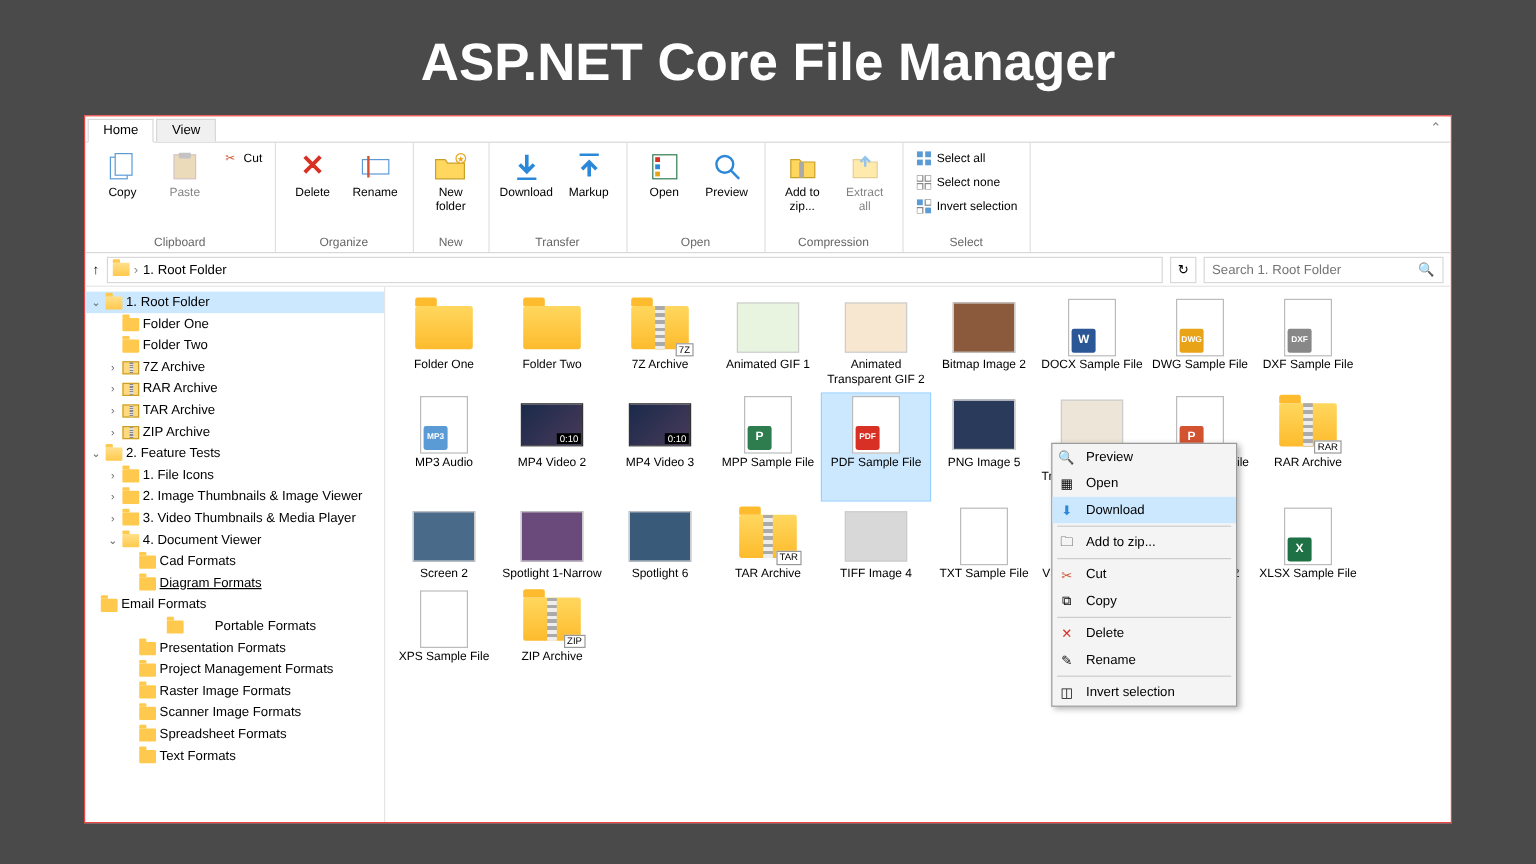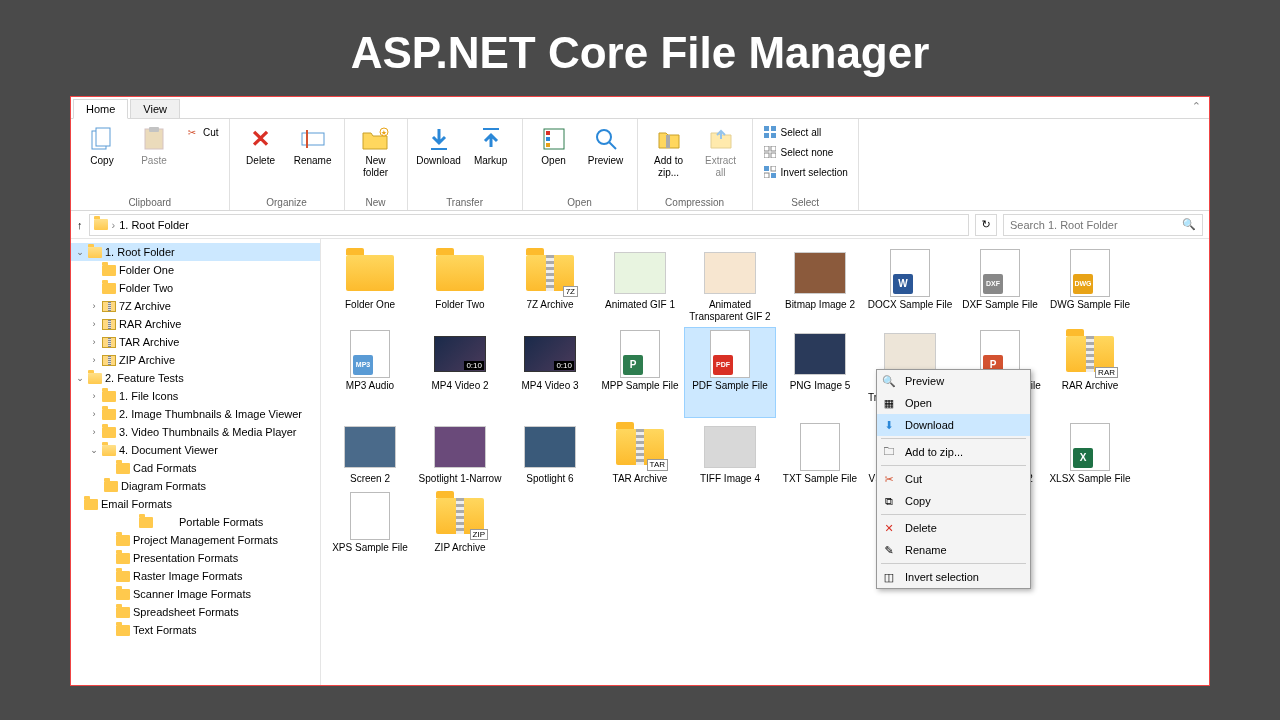--- a/index.html
+++ b/index.html
@@ -322,44 +322,44 @@
         <div class="tnode" style="padding-left: 18px;">
           <span class="exp">⌄</span>
           <span class="folder-ic open"></span>
           <span>4. Document Viewer</span>
         </div>
         <div class="tnode" style="padding-left: 32px;">
           <span class="exp"></span>
           <span class="folder-ic"></span>
           <span>Cad Formats</span>
         </div>
-        <div class="tnode" style="padding-left: 20px;">
+        <div class="tnode" style="padding-left: 32px; text-decoration: underline;">
           <span class="exp"></span>
           <span class="folder-ic"></span>
           <span>Diagram Formats</span>
         </div>
         <div class="tnode" style="">
           <span class="exp"></span>
           <span class="folder-ic"></span>
           <span>Email Formats</span>
         </div>
         <div class="tnode" style="padding-left: 32px; gap: 26px;">
           <span class="exp"></span>
           <span class="folder-ic"></span>
           <span>Portable Formats</span>
         </div>
         <div class="tnode" style="padding-left: 32px;">
           <span class="exp"></span>
           <span class="folder-ic"></span>
+          <span>Presentation Formats</span>
+        </div>
+        <div class="tnode" style="padding-left: 32px;">
+          <span class="exp"></span>
+          <span class="folder-ic"></span>
           <span>Project Management Formats</span>
-        </div>
-        <div class="tnode" style="padding-left: 32px;">
-          <span class="exp"></span>
-          <span class="folder-ic"></span>
-          <span>Presentation Formats</span>
         </div>
         <div class="tnode" style="padding-left: 32px;">
           <span class="exp"></span>
           <span class="folder-ic"></span>
           <span>Raster Image Formats</span>
         </div>
         <div class="tnode" style="padding-left: 32px;">
           <span class="exp"></span>
           <span class="folder-ic"></span>
           <span>Scanner Image Formats</span>
@@ -417,32 +417,32 @@
           <div class="thumb">
             <div class="doc">
               <div class="doc-ic" style="background:#2b5797;font-size:10px">W</div>
             </div>
           </div>
           <span>DOCX Sample File</span>
         </div>
         <div class="item">
           <div class="thumb">
             <div class="doc">
+              <div class="doc-ic" style="background:#e8a317;font-size:7px">DWG</div>
+            </div>
+          </div>
+          <span>DWG Sample File</span>
+        </div>
+        <div class="item">
+          <div class="thumb">
+            <div class="doc">
               <div class="doc-ic" style="background:#888;font-size:7px">DXF</div>
             </div>
           </div>
           <span>DXF Sample File</span>
-        </div>
-        <div class="item">
-          <div class="thumb">
-            <div class="doc">
-              <div class="doc-ic" style="background:#e8a317;font-size:7px">DWG</div>
-            </div>
-          </div>
-          <span>DWG Sample File</span>
         </div>
         <div class="item">
           <div class="thumb">
             <div class="doc">
               <div class="doc-ic" style="background:#5a9bd5;font-size:7px">MP3</div>
             </div>
           </div>
           <span>MP3 Audio</span>
         </div>
         <div class="item">

